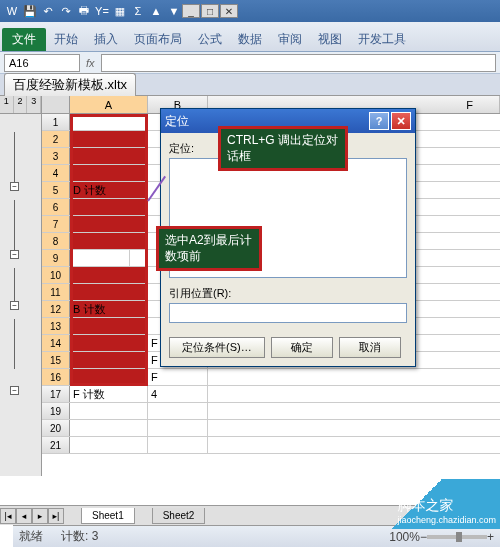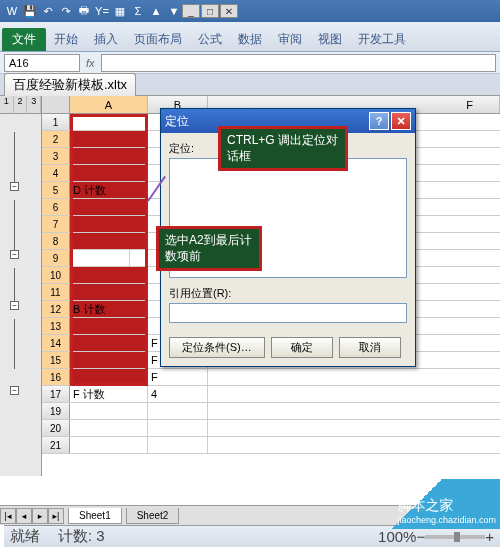--- a/index.html
+++ b/index.html
@@ -54,23 +54,23 @@
 .dlg-list{width:100%;height:120px;background:#fff;border:1px solid #7a9ac0;margin-bottom:8px}
 .dlg-ref-row{display:flex;align-items:center;margin-bottom:8px;gap:4px}
 .dlg-ref-input{flex:1;height:20px;border:1px solid #7a9ac0;background:#fff;padding:0 3px}
 .dlg-buttons{display:flex;justify-content:flex-start;gap:6px;padding-top:6px}
 .btn{padding:2px 12px;background:linear-gradient(#fff,#e0e0d0);border:1px solid #888;font-size:11px;min-width:62px;text-align:center}
 .callout{position:absolute;background:#1a5028;color:#fff;border:3px solid #c02020;padding:4px 6px;font-size:12px;line-height:1.3}
 .callout-arrow{position:absolute;width:30px;height:2px;background:#8a5ac0;transform-origin:left}
 .sheet-tabs{position:absolute;bottom:22px;left:0;right:0;height:20px;background:#e0e0e0;display:flex;align-items:center;border-top:1px solid #999;font-size:10px}
 .nav-btns{display:flex}
 .nav-btns span{width:16px;height:16px;border:1px solid #999;background:#ddd;text-align:center;line-height:14px;font-size:9px}
-.sheet-tab{padding:2px 10px;background:#fff;border:1px solid #999;border-top:none;margin-left:4px}
+.sheet-tab{padding:2px 10px;background:#fff;border:1px solid #999;border-top:none;margin-left:17px}
 .sheet-tab.inactive{background:#ddd}
-.statusbar{position:absolute;bottom:0;left:4px;right:0;height:22px;background:linear-gradient(#e8eef5,#d5dce8);display:flex;align-items:center;padding:0 6px;font-size:15px;color:#444;border-top:1px solid #999}
+.statusbar{position:absolute;bottom:0;left:13px;right:0;height:22px;background:linear-gradient(#e8eef5,#d5dce8);display:flex;align-items:center;padding:0 6px;font-size:12px;color:#444;border-top:1px solid #999}
 .statusbar>span{margin-right:18px}
 .zoom{margin-left:auto;display:flex;align-items:center;}
 .zoom-slider{width:60px;height:4px;background:#bbb;position:relative}
 .zoom-thumb{position:absolute;left:48%;top:-3px;width:6px;height:10px;background:#888}
 .watermark{position:absolute;right:0;bottom:18px;width:130px;height:50px;background:linear-gradient(135deg,transparent 40%,#3aa8d8 40%);color:#fff;font-size:14px;display:flex;align-items:flex-end;justify-content:flex-end;padding:4px;font-weight:normal}
 .watermark small{font-size:9px;display:block}
 </style>
 </head>
 <body>
 

